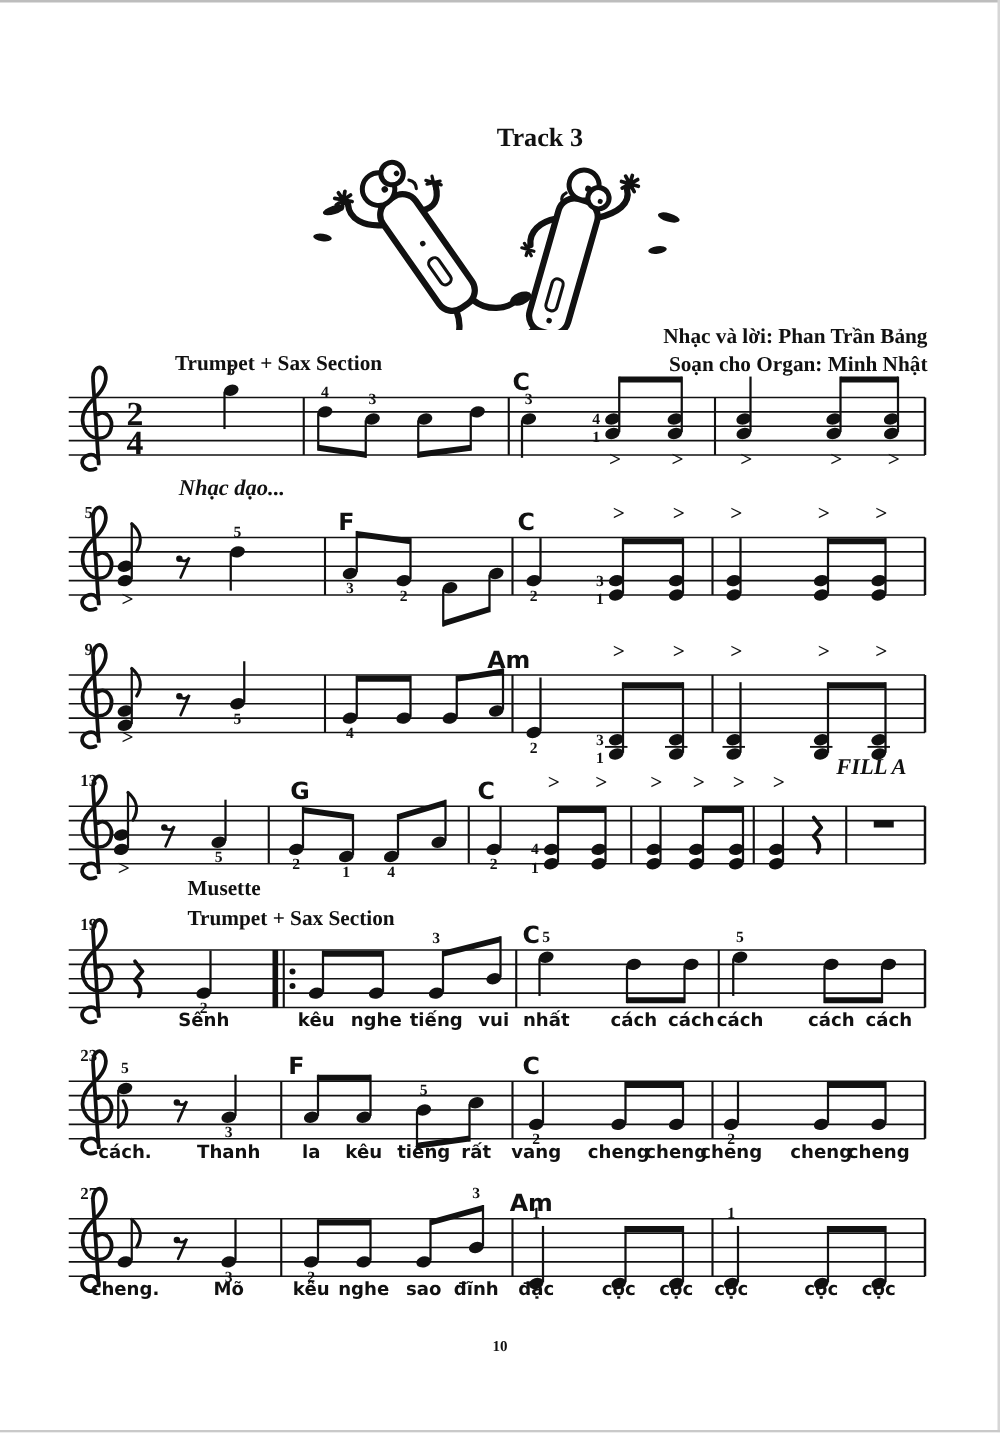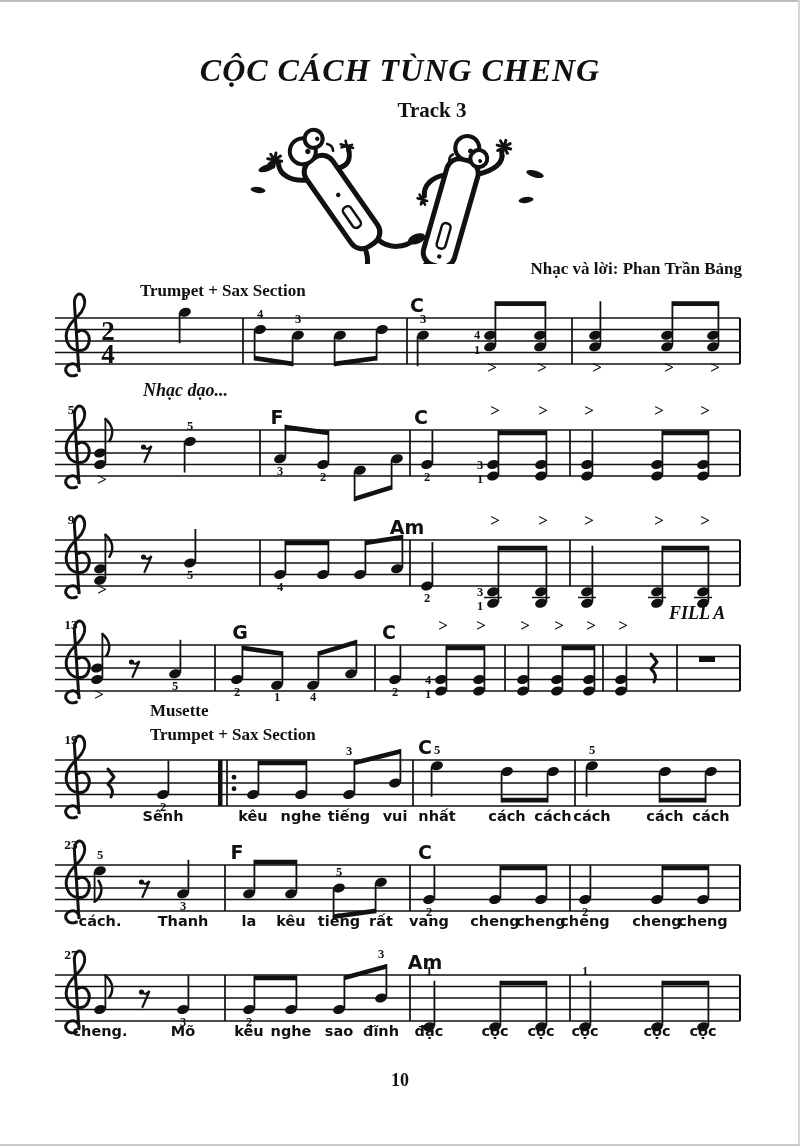--- a/index.html
+++ b/index.html
@@ -17,31 +17,30 @@
            font-weight:bold;font-size:17px;line-height:1.35;}
   .staves{position:absolute;top:256px;left:55px;width:690px;}
   .staves svg{display:block;overflow:visible;}
   .staves svg:nth-of-type(2){margin-top:-38px;}
   .staves svg:nth-of-type(3){margin-top:-40px;}
   .staves svg:nth-of-type(4){margin-top:-45px;}
   .staves svg:nth-of-type(5){margin-top:-35px;}
   .staves svg:nth-of-type(6){margin-top:-45px;}
   .staves svg:nth-of-type(7){margin-top:-40px;}
   .pagenum{position:absolute;top:1070px;left:0;width:100%;text-align:center;
-           font-weight:bold;font-size:18px;}
+           font-weight:bold;font-size:12px;}
 </style>
 </head>
 <body>
 
 <div class="page">
   <div class="scan-top"></div>
   <div class="scan-right"></div>
   <div class="scan-bottom"></div>
 
-  <div class="title">CỘC CÁCH TÙNG CHENG</div>
   <div class="track">Track 3</div>
 
   <svg class="illus" width="310" height="140" viewBox="0 0 310 140">
     <g stroke="#111" fill="none" stroke-linecap="round">
 
       <g fill="#111" stroke="none">
         <ellipse cx="22" cy="44" rx="9" ry="3.4" transform="rotate(-18 22 44)"></ellipse>
         <ellipse cx="13" cy="66" rx="7.5" ry="3" transform="rotate(8 13 66)"></ellipse>
         <ellipse cx="290" cy="50" rx="9" ry="3.4" transform="rotate(16 290 50)"></ellipse>
         <ellipse cx="281" cy="76" rx="7.5" ry="3" transform="rotate(-8 281 76)"></ellipse>
@@ -90,20 +89,21 @@
         <circle cx="12" cy="-59" r="8.5" fill="#fff" stroke-width="4"></circle>
         <circle cx="2" cy="-64" r="2.5" fill="#111" stroke="none"></circle>
         <circle cx="14" cy="-57" r="2" fill="#111" stroke="none"></circle>
         <path d="M -14 -56 Q -18 -52 -15 -48" stroke-width="2.5"></path>
       </g>
     </g>
   </svg>
 
   <div class="credits">
     <div>Nhạc và lời: Phan Trần Bảng</div>
+    <div>Soạn cho Organ: Minh Nhật</div>
   </div>
 
   <div class="staves" id="staves">
       <svg width="690" height="150" viewBox="0 0 690 150">
         <g>
           <line x1="0" y1="62" x2="685" y2="62" stroke="#111" stroke-width="1.3"></line>
           <line x1="0" y1="73.5" x2="685" y2="73.5" stroke="#111" stroke-width="1.3"></line>
           <line x1="0" y1="85" x2="685" y2="85" stroke="#111" stroke-width="1.3"></line>
           <line x1="0" y1="96.5" x2="685" y2="96.5" stroke="#111" stroke-width="1.3"></line>
           <line x1="0" y1="108" x2="685" y2="108" stroke="#111" stroke-width="1.3"></line>

